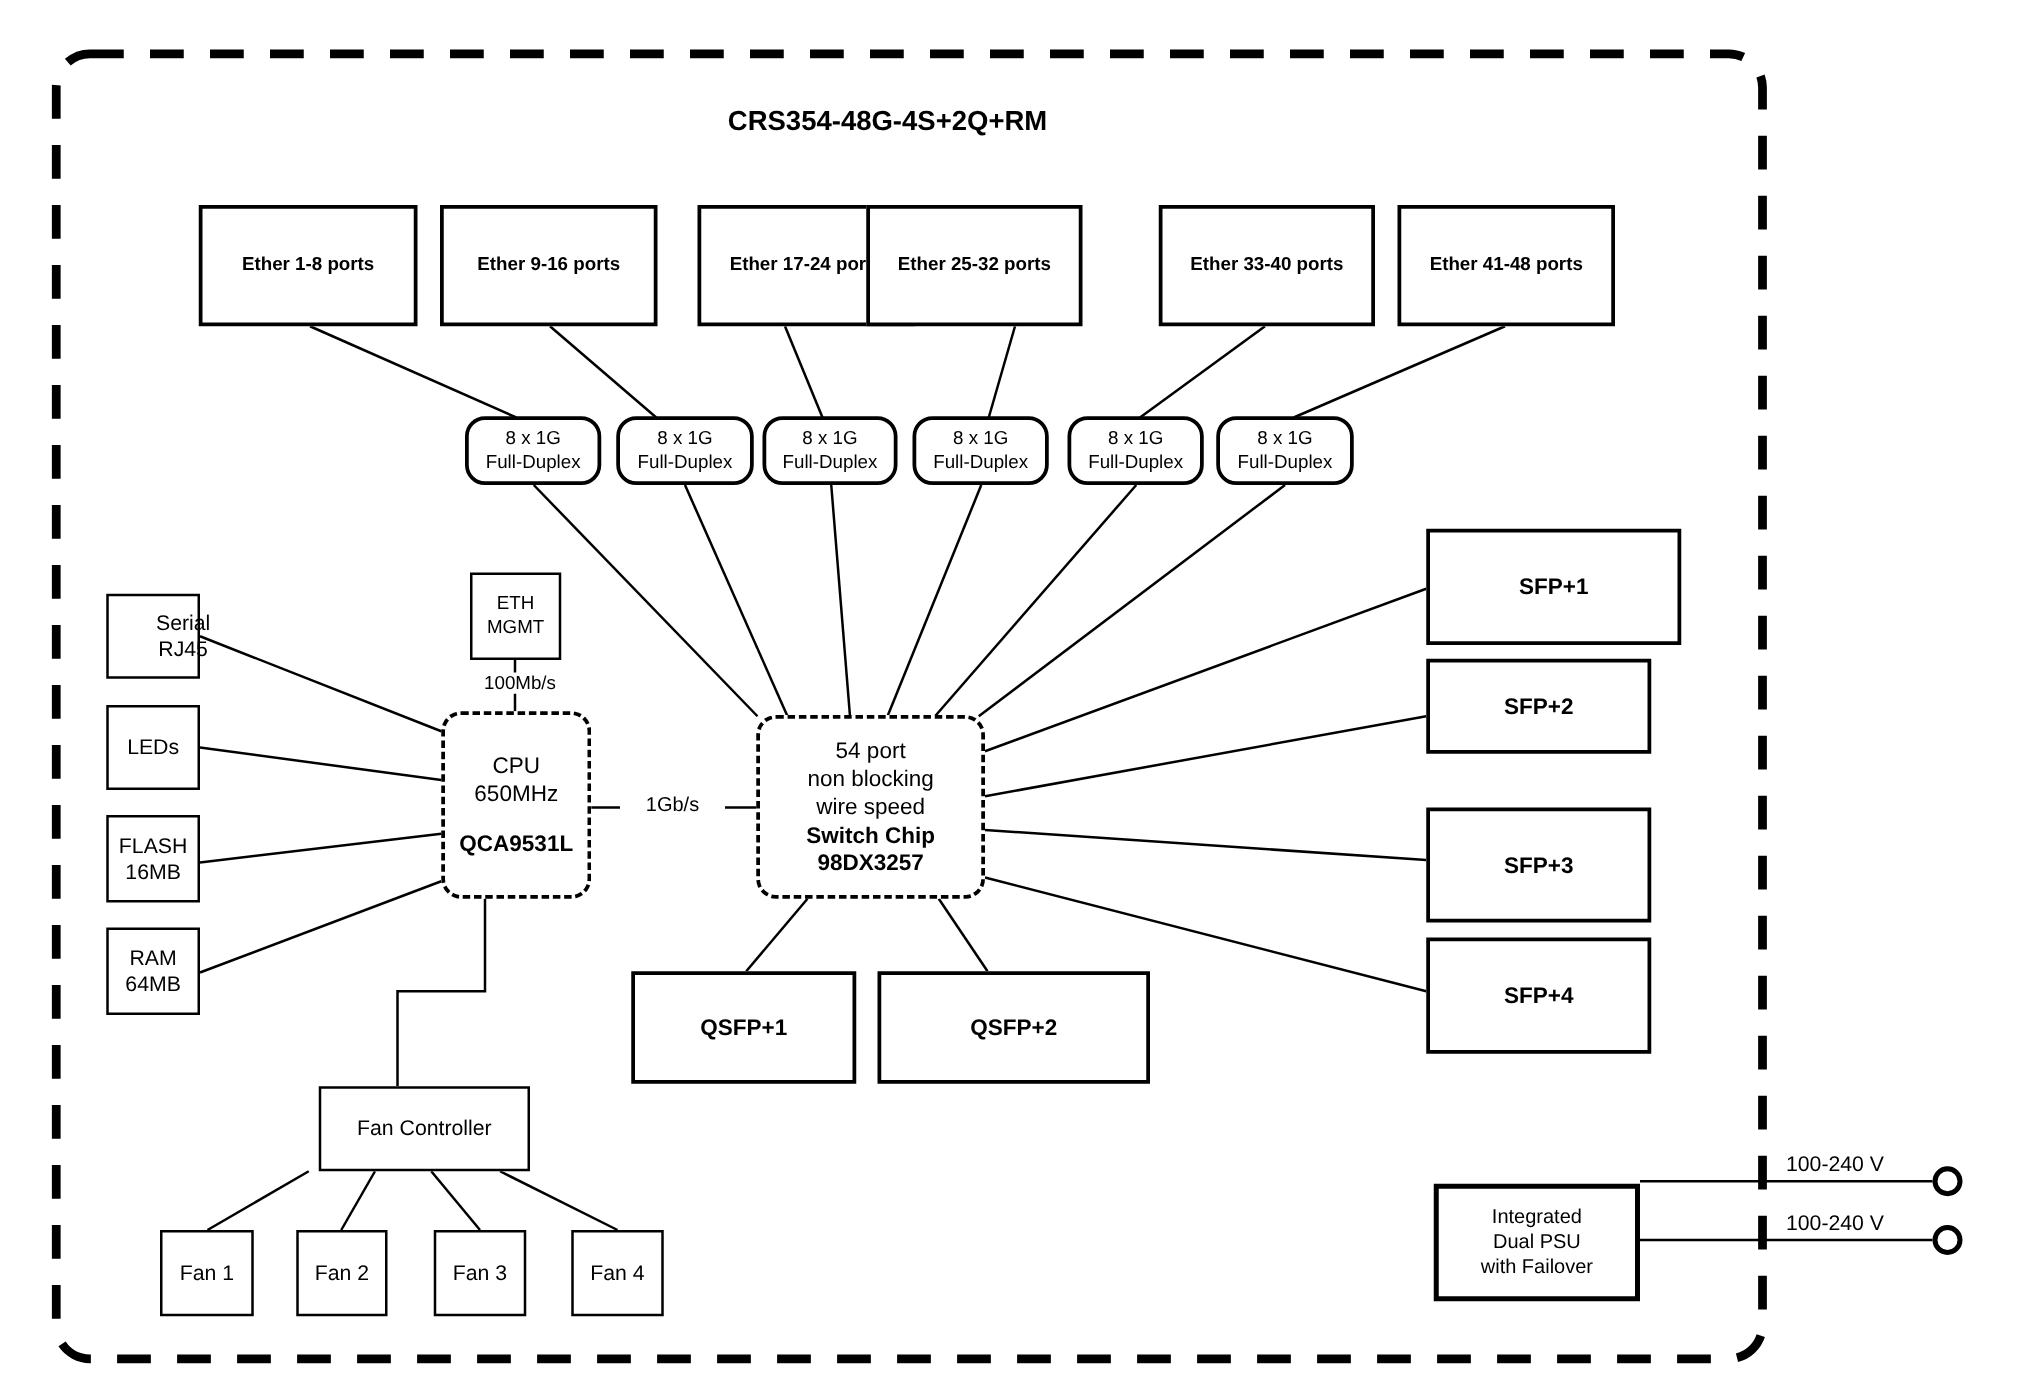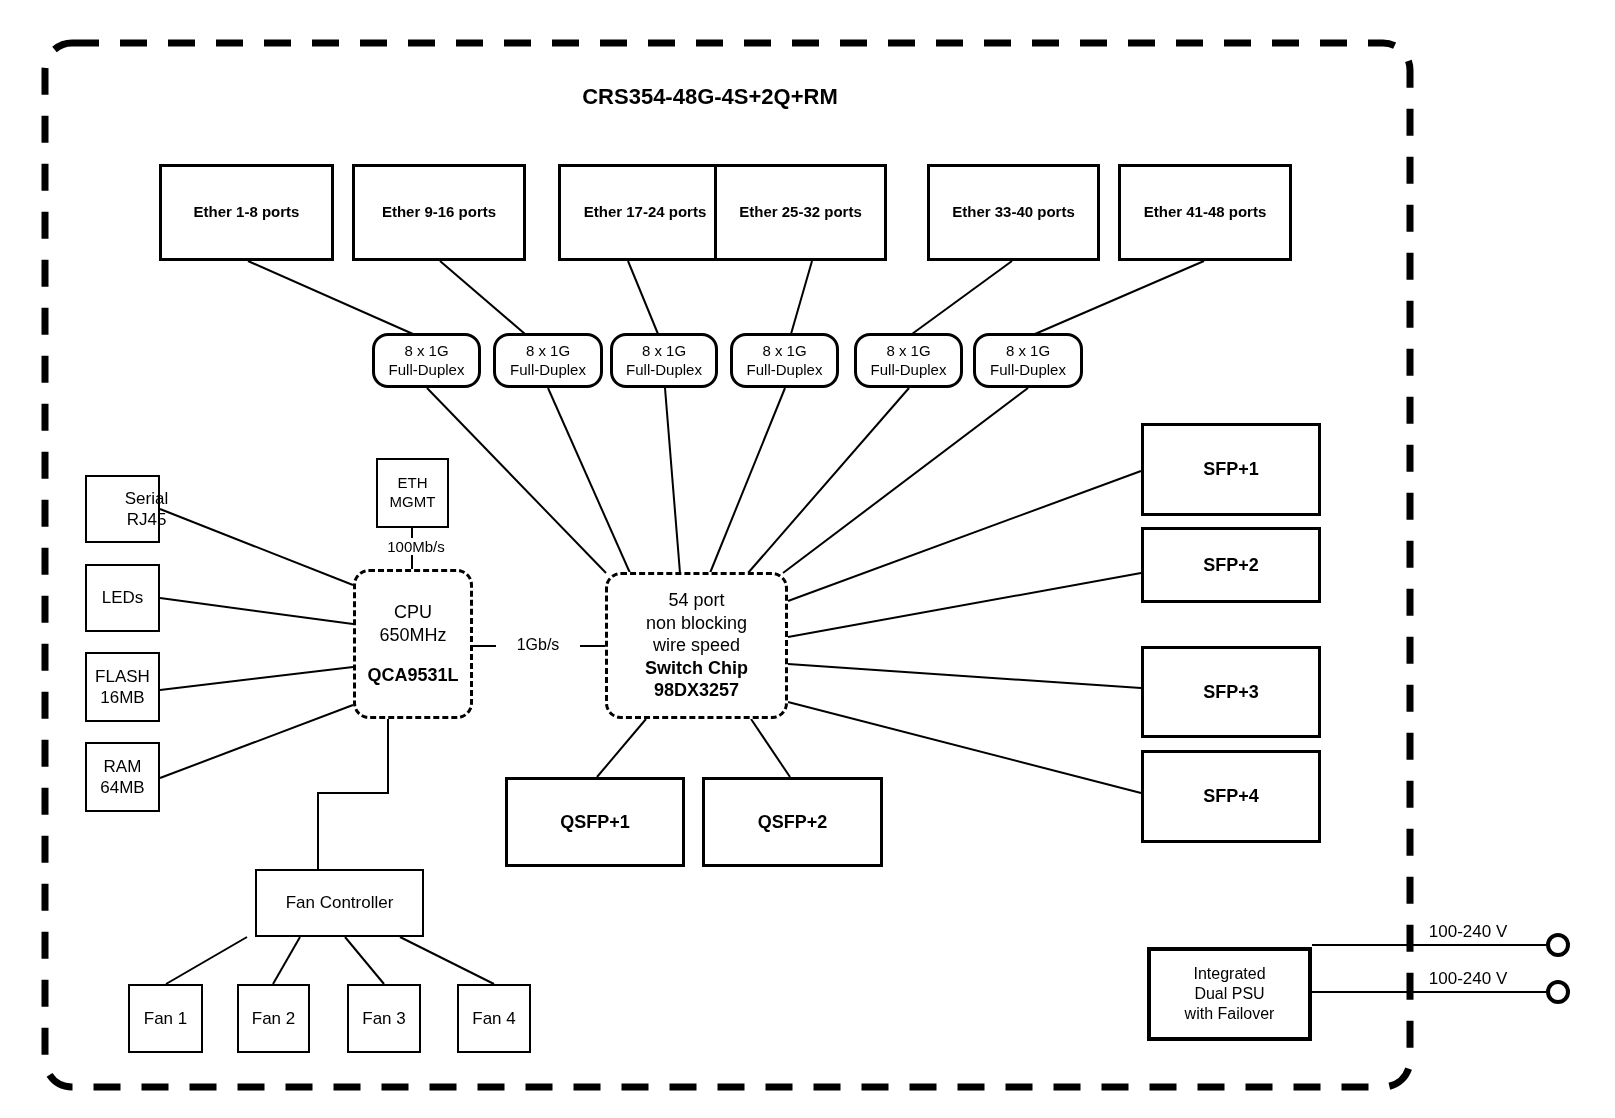--- a/index.html
+++ b/index.html
@@ -89,21 +89,21 @@
 
   <div class="box b3 bold f15" style="left:159px;top:164px;width:175px;height:97px;">
       <span>Ether 1-8 ports</span>
     </div>
   <div class="box b3 bold f15" style="left:352px;top:164px;width:174px;height:97px;">
       <span>Ether 9-16 ports</span>
     </div>
   <div class="box b3 bold f15" style="left:558px;top:164px;width:174px;height:97px;">
       <span>Ether 17-24 ports</span>
     </div>
-  <div class="box b3 bold f15" style="left:714px;top:164px;width:173px;height:97px;">
+  <div class="box b3 bold f15" style="left:693px;top:164px;width:173px;height:97px;">
       <span>Ether 25-32 ports</span>
     </div>
   <div class="box b3 bold f15" style="left:927px;top:164px;width:173px;height:97px;">
       <span>Ether 33-40 ports</span>
     </div>
   <div class="box b3 bold f15" style="left:1118px;top:164px;width:174px;height:97px;">
       <span>Ether 41-48 ports</span>
     </div>
 
   <div class="box b3 round f15" style="left:372px;top:333px;width:109px;height:55px;">
@@ -177,37 +177,37 @@
   <div class="box f17" style="left:237px;top:984px;width:73px;height:69px;">
       <span>Fan 2</span>
     </div>
   <div class="box f17" style="left:347px;top:984px;width:74px;height:69px;">
       <span>Fan 3</span>
     </div>
   <div class="box f17" style="left:457px;top:984px;width:74px;height:69px;">
       <span>Fan 4</span>
     </div>
 
-  <div class="box b3 bold f18" style="left:1141px;top:423px;width:180px;height:93px;">
+  <div class="box b3 bold f18" style="left:1141px;top:423px;width:204px;height:93px;">
       <span>SFP+1</span>
     </div>
   <div class="box b3 bold f18" style="left:1141px;top:527px;width:180px;height:76px;">
       <span>SFP+2</span>
     </div>
   <div class="box b3 bold f18" style="left:1141px;top:646px;width:180px;height:92px;">
       <span>SFP+3</span>
     </div>
   <div class="box b3 bold f18" style="left:1141px;top:750px;width:180px;height:93px;">
       <span>SFP+4</span>
     </div>
 
   <div class="box b3 bold f18" style="left:505px;top:777px;width:180px;height:90px;">
       <span>QSFP+1</span>
     </div>
-  <div class="box b3 bold f18" style="left:702px;top:777px;width:181px;height:90px;">
+  <div class="box b3 bold f18" style="left:702px;top:777px;width:218px;height:90px;">
       <span>QSFP+2</span>
     </div>
 
   <div class="box b4 f16" style="left:1147px;top:923px;width:165px;height:94px;margin-top:24px;">
       <span>Integrated
 Dual PSU
 with Failover</span>
     </div>
   <div class="lbl f17" style="left:1408px;top:922px;width:120px;">100-240 V</div>
   <div class="lbl f17" style="left:1408px;top:969px;width:120px;">100-240 V</div>

